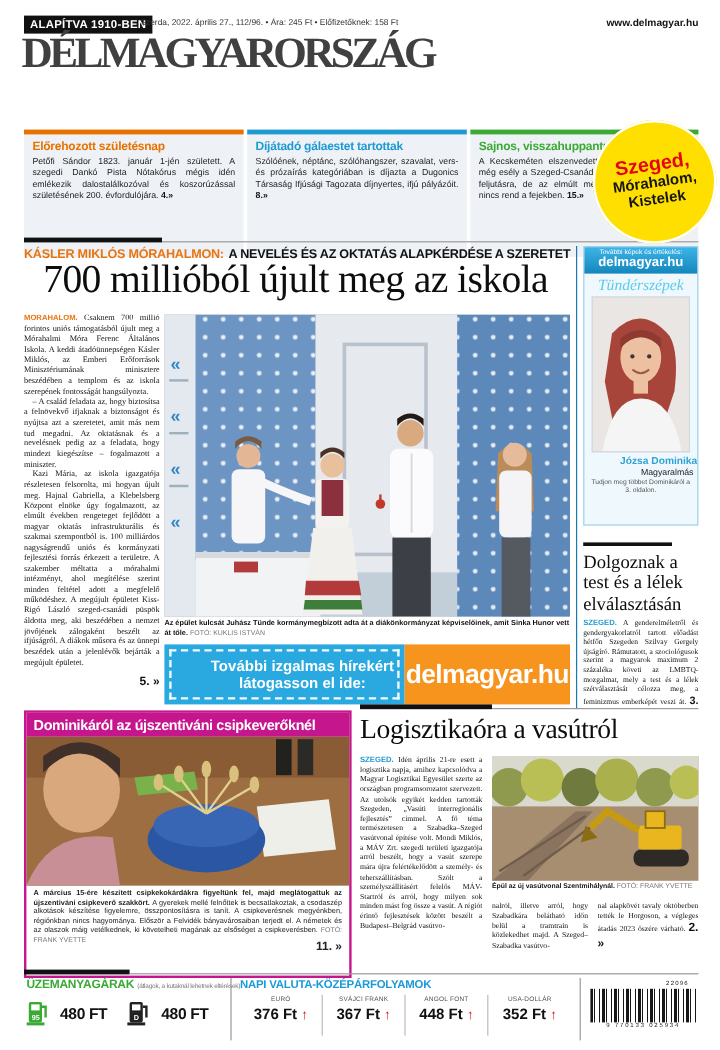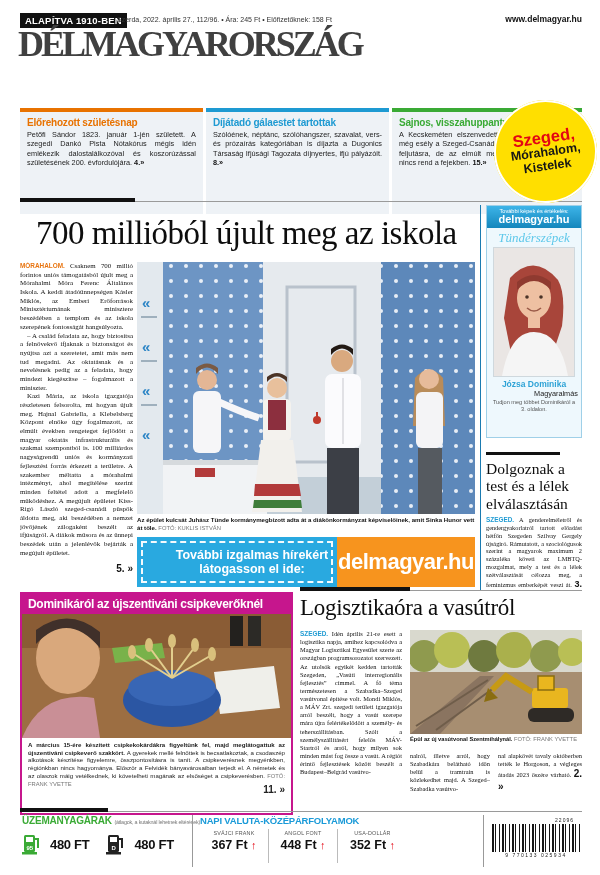--- a/index.html
+++ b/index.html
@@ -68,21 +68,21 @@
   
   .vblue{left:480px;top:205px;width:1px;height:386px;background:#1a7ab0;}
   .tbox{left:486px;top:205px;width:96px;height:233px;border:1px solid #9fd0e8;background:#eef8fd;
         box-sizing:border-box;text-align:center;}
   .tbox .thead{background:linear-gradient(#3db4e8,#1486bc);color:#fff;padding:2px 0 3px 0;}
   .tbox .thead .s{display:block;font-size:5.6px;}
   .tbox .thead .w{display:block;font-size:11px;font-weight:bold;line-height:1;}
   .tbox .script{font-family:"Liberation Serif",serif;font-style:italic;color:#5ec8ea;font-size:13px;
                 margin:2px 0 1px 0;}
   .tbox .pframe{width:80px;height:128px;margin:0 auto;border:1px solid #cfd8dd;background:#eae6e4;overflow:hidden;}
-  .tbox .name{color:#2fa3d6;font-weight:bold;font-size:8.5px;margin-top:2px;}
+  .tbox .name{color:#2fa3d6;font-weight:bold;font-size:8.5px;margin-top:2px;text-align:right;}
   .tbox .town{color:#222;font-size:7.3px;padding-left:44px;}
   .tbox .note{color:#555;font-size:5.6px;line-height:1.25;margin-top:1px;padding:0 4px;}
   .sdiv{left:486px;top:452px;width:74px;height:3px;background:#111;}
   .shead{left:486px;top:460px;width:96px;font-family:"Liberation Serif",serif;font-size:15.5px;
          line-height:1.12;color:#0d0d0d;}
   .sbody{left:486px;top:516px;width:96px;height:76px;overflow:hidden;font-family:"Liberation Serif",serif;
          font-size:6.3px;line-height:1.24;text-align:justify;}
   .page3{font-family:"Liberation Sans",sans-serif;font-weight:bold;font-size:9px;}
 
   
@@ -152,20 +152,23 @@
 
   <div class="abs badge">
     <span class="b1">Szeged,</span>
     <span class="b2">Mórahalom,</span>
     <span class="b3">Kistelek</span>
   </div>
 
   <div class="abs rule-thick" style="left:20px;top:198px;width:115px;"></div>
   <div class="abs rule-thin" style="left:135px;top:201px;width:447px;"></div>
 
+  <div class="abs kicker">
+    <span class="orange">KÁSLER MIKLÓS MÓRAHALMON:</span><span>A NEVELÉS ÉS AZ OKTATÁS ALAPKÉRDÉSE A SZERETET</span>
+  </div>
   <div class="abs headline">700 millióból újult meg az iskola</div>
 
   <div class="abs mainleft">
     <p><span class="loc or">MÓRAHALOM.</span><span> Csaknem 700 millió forintos uniós támogatásból újult meg a Mórahalmi Móra Ferenc Általános Iskola. A keddi átadóünnepségen Kásler Miklós, az Emberi Erőforrások Minisztériumának minisztere beszédében a templom és az iskola szerepének fontosságát hangsúlyozta.</span></p>
     <p class="ind">– A család feladata az, hogy biztosítsa a felnövekvő ifjaknak a biztonságot és nyújtsa azt a szeretetet, amit más nem tud megadni. Az oktatásnak és a nevelésnek pedig az a feladata, hogy mindezt kiegészítse – fogalmazott a miniszter.</p>
     <p class="ind">Kazi Mária, az iskola igazgatója részletesen felsorolta, mi hogyan újult meg. Hajnal Gabriella, a Klebelsberg Központ elnöke úgy fogalmazott, az elmúlt években rengeteget fejlődött a magyar oktatás infrastrukturális és szakmai szempontból is. 100 milliárdos nagyságrendű uniós és kormányzati fejlesztési forrás érkezett a területre. A szakember méltatta a mórahalmi intézményt, ahol megítélése szerint minden feltétel adott a megfelelő működéshez. A megújult épületet Kiss-Rigó László szeged-csanádi püspök áldotta meg, aki beszédében a nemzet jövőjének zálogaként beszélt az ifjúságról. A diákok műsora és az ünnepi beszédek után a jelenlévők bejárták a megújult épületet.</p>
     <span class="abs page5">5. »</span>
   </div>
 
   <div class="abs mainphoto">
@@ -366,20 +369,24 @@
       <rect x="0" y="19" width="15" height="2.5" fill="#222222"></rect>
     </svg>
     <span class="pumpval">480 FT</span>
   </div>
 
   <div class="abs vdiv fvdiv1"></div>
 
   <div class="abs ctitle">NAPI VALUTA-KÖZÉPÁRFOLYAMOK</div>
   <div class="abs currow">
     <div class="curitem">
+      <div class="curlabel">EURÓ</div>
+      <div class="curval"><span>376 Ft</span> <span class="uparrow">↑</span></div>
+    </div>
+    <div class="curitem">
       <div class="curlabel">SVÁJCI FRANK</div>
       <div class="curval"><span>367 Ft</span> <span class="uparrow">↑</span></div>
     </div>
     <div class="curitem">
       <div class="curlabel">ANGOL FONT</div>
       <div class="curval"><span>448 Ft</span> <span class="uparrow">↑</span></div>
     </div>
     <div class="curitem">
       <div class="curlabel">USA-DOLLÁR</div>
       <div class="curval"><span>352 Ft</span> <span class="uparrow">↑</span></div>

